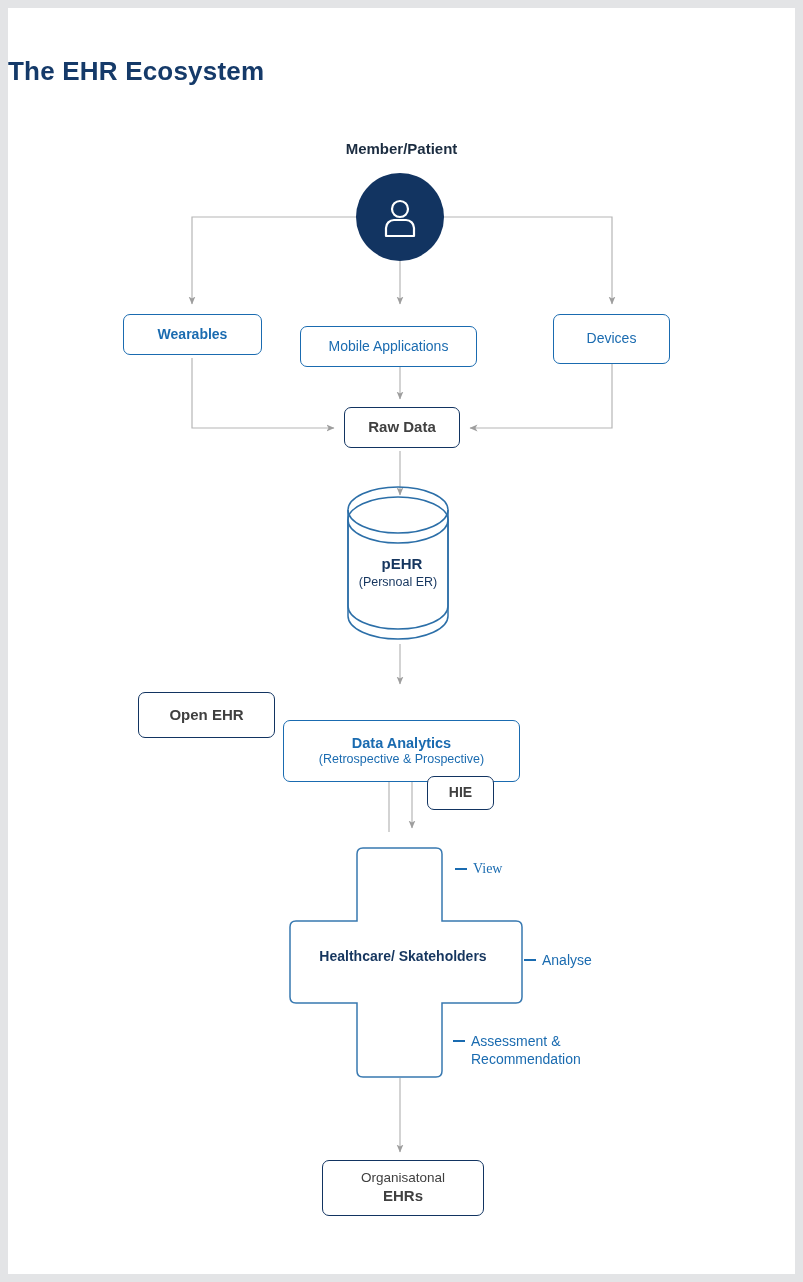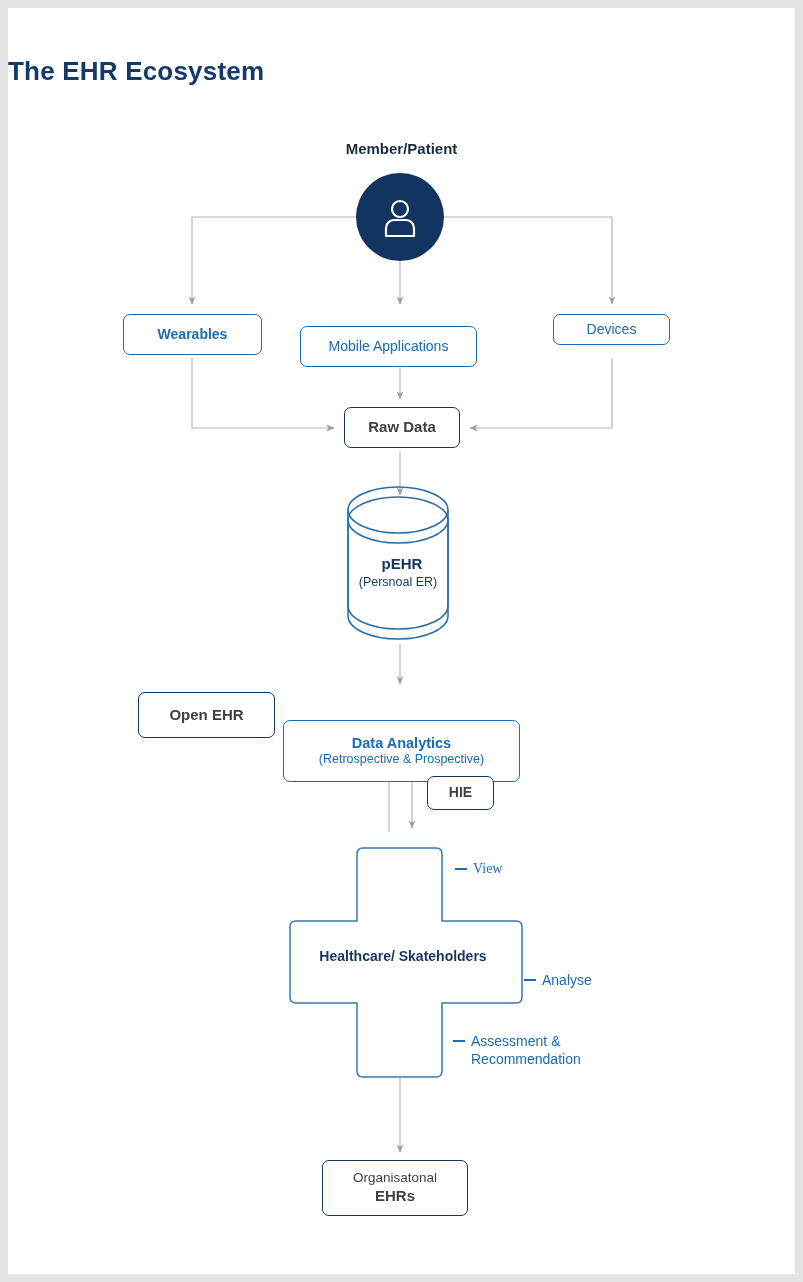--- a/index.html
+++ b/index.html
@@ -75,28 +75,28 @@
     color: #1a6bb0;
   }
   .node-navy {
     border: 1.6px solid #123461;
     color: #404040;
   }
   .t-bold { font-weight: bold; }
 
   #box-wearables   { left: 115px; top: 306px; width: 139px; height: 41px; font-size: 14px; font-weight: bold; }
   #box-mobile      { left: 292px; top: 306px; width: 177px; height: 41px; font-size: 14px; margin-top: 12px; }
-  #box-devices     { left: 545px; top: 306px; width: 117px; height: 31px; font-size: 14px; }
+  #box-devices     { left: 545px; top: 306px; width: 117px; height: 50px; font-size: 14px; }
   #box-rawdata     { left: 336px; top: 399px; width: 116px; height: 41px; font-size: 15px; }
   #box-openehr     { left: 130px; top: 684px; width: 137px; height: 46px; font-size: 15px; }
   #box-analytics   { left: 275px; top: 712px; width: 237px; height: 62px; }
   #box-analytics .l1 { font-size: 14.5px; font-weight: bold; }
   #box-analytics .l2 { font-size: 12.5px; }
   #box-hie         { left: 419px; top: 768px; width: 67px; height: 34px; font-size: 14px; }
-  #box-orgehr      { left: 314px; top: 1152px; width: 146px; height: 56px; }
+  #box-orgehr      { left: 314px; top: 1152px; width: 162px; height: 56px; }
   #box-orgehr .l1  { font-size: 13.5px; }
   #box-orgehr .l2  { font-size: 15px; font-weight: bold; }
 
   
   #cylinder {
     left: 340px; top: 490px; width: 100px; height: 145px;
   }
   #cyl-text {
     left: 340px; top: 546px; width: 100px;
     text-align: center;
@@ -122,21 +122,21 @@
   }
   .side-label .dash {
     display: inline-block;
     width: 12px;
     border-top: 2px solid #1a6bb0;
     vertical-align: middle;
     margin-right: 6px;
     margin-bottom: 2px;
   }
   #label-view      { left: 447px; top: 852px; font-family: Liberation Serif, serif; }
-  #label-analyse   { left: 516px; top: 943px; margin-top: 20px; }
+  #label-analyse   { left: 516px; top: 943px; }
   #label-assess    { left: 445px; top: 1024px; }
 </style>
 </head>
 <body>
 
 <div id="page">
 
   <svg id="canvas" viewBox="0 0 787 1266" xmlns="http://www.w3.org/2000/svg">
     <defs>
       <marker id="arrowGray" markerWidth="9" markerHeight="9" refX="7.5" refY="4" orient="auto" markerUnits="userSpaceOnUse">

